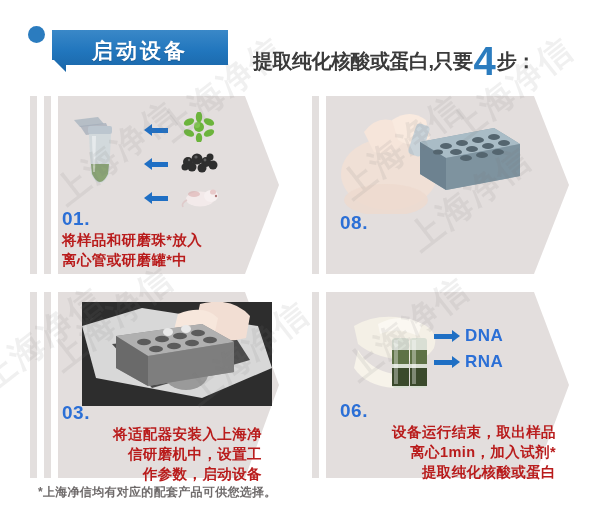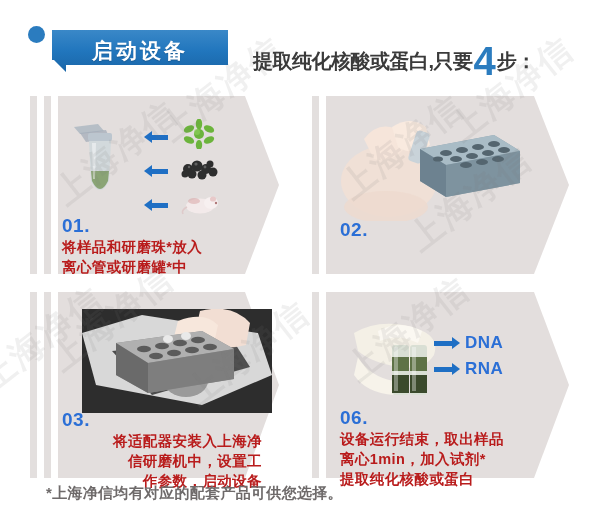--- a/index.html
+++ b/index.html
@@ -45,21 +45,21 @@
     transform:rotate(-38deg);white-space:nowrap;pointer-events:none;
     user-select:none;
   }
 
   
   .card{position:absolute;}
   .bars{position:absolute;top:0;height:100%;}
   .bar{position:absolute;top:0;height:100%;width:7px;background:#E3DFDE;}
   .shape{position:absolute;left:0;top:0;}
   .shape svg{display:block;}
-  .card-inner{position:absolute;left:0;top:11px;width:100%;height:100%;}
+  .card-inner{position:absolute;left:0;top:4px;width:100%;height:100%;}
 
   .step-num{
     position:absolute;color:#2B6FD6;font-size:19px;font-weight:bold;
     letter-spacing:.5px;
   }
   .step-text{
     position:absolute;color:#b91c1c;font-size:14.5px;font-weight:bold;
     line-height:20px;white-space:pre-line;letter-spacing:.4px;
   }
 
@@ -73,21 +73,21 @@
   .arr.r:before{left:0;}
   .arr.r:after{left:auto;right:0;border-right:none;border-left:8px solid #1F6FC4;}
 
   .sample-ico{position:absolute;}
 
   
   .photo{position:absolute;overflow:hidden;}
 
   .footnote{
     position:absolute;left:38px;top:484px;color:#6E6A6A;
-    font-size:15px;font-weight:bold;letter-spacing:.3px;margin-left:8px;
+    font-size:12px;font-weight:bold;letter-spacing:.3px;
   }
 
   .dnalist{position:absolute;}
   .dna-row{display:flex;align-items:center;margin-bottom:6px;}
   .dna-lbl{color:#2B6FD6;font-size:17px;font-weight:bold;margin-left:5px;letter-spacing:.5px;}
   .dna-lbl.cn{font-size:14px;}
 </style>
 </head>
 <body>
 
@@ -236,21 +236,21 @@
               <ellipse cx="170" cy="39" rx="6" ry="3"></ellipse>
             <ellipse cx="132" cy="54" rx="6" ry="3"></ellipse>
               <ellipse cx="148" cy="51" rx="6" ry="3"></ellipse>
             <ellipse cx="164" cy="48" rx="6" ry="3"></ellipse>
               <ellipse cx="104" cy="48" rx="5" ry="2.6"></ellipse>
           </g>
           <ellipse cx="52" cy="96" rx="42" ry="16" fill="#EED9CE" opacity=".8"></ellipse>
         </svg>
       </div>
 
-      <div class="step-num" style="left:28px;top:112px;">02.</div>
+      <div class="step-num" style="left:28px;top:112px;">08.</div>
     </div>
   </div>
 
   <div class="card" style="left:30px;top:292px;width:250px;height:186px;">
     <div class="bars">
       <div class="bar" style="left:0px;"></div>
       <div class="bar" style="left:14px;"></div>
     </div>
     <div class="shape">
       <svg width="250" height="186" viewBox="0 0 250 186">
@@ -327,21 +327,21 @@
           <div class="arr r"></div>
           <div class="dna-lbl">DNA</div>
         </div>
         <div class="dna-row">
           <div class="arr r"></div>
           <div class="dna-lbl">RNA</div>
         </div>
       </div>
 
       <div class="step-num" style="left:28px;top:104px;">06.</div>
-      <div class="step-text" style="left:28px;top:126px;width:216px;">设备运行结束，取出样品
+      <div class="step-text" style="left:28px;top:126px;width:216px;text-align:right;">设备运行结束，取出样品
 离心1min，加入试剂*
 提取纯化核酸或蛋白</div>
     </div>
   </div>
 
   <div class="wm" style="left:44px;top:130px;">上海净信</div>
   <div class="wm" style="left:330px;top:124px;">上海净信</div>
   <div class="wm" style="left:398px;top:176px;">上海净信</div>
   <div class="wm" style="left:40px;top:296px;">上海净信</div>
   <div class="wm" style="left:176px;top:330px;">上海净信</div>

